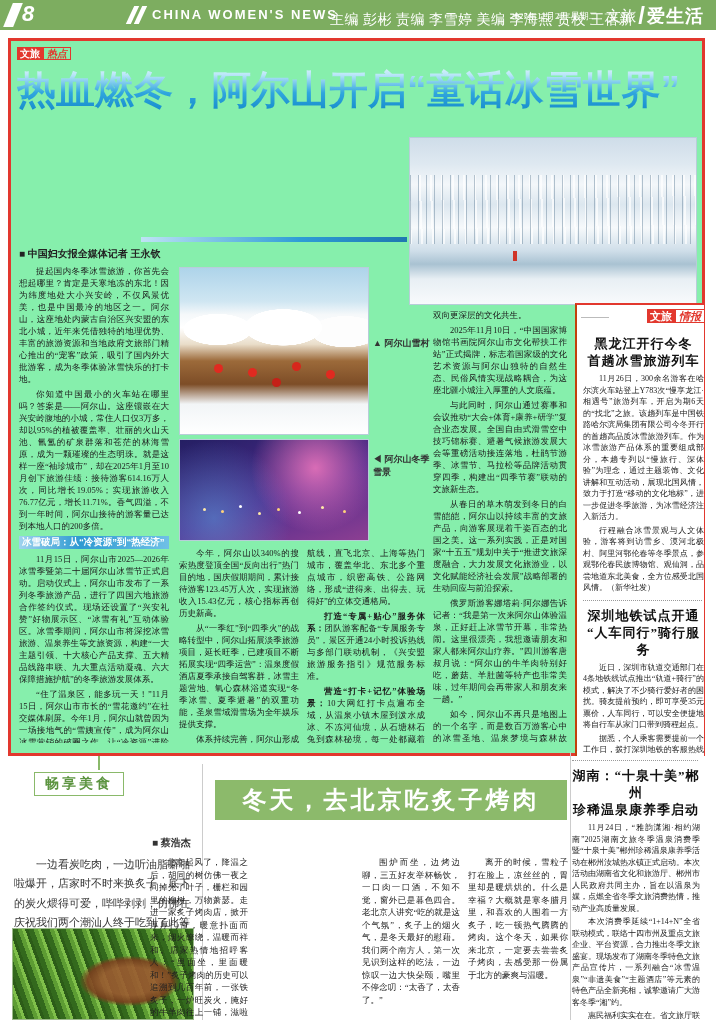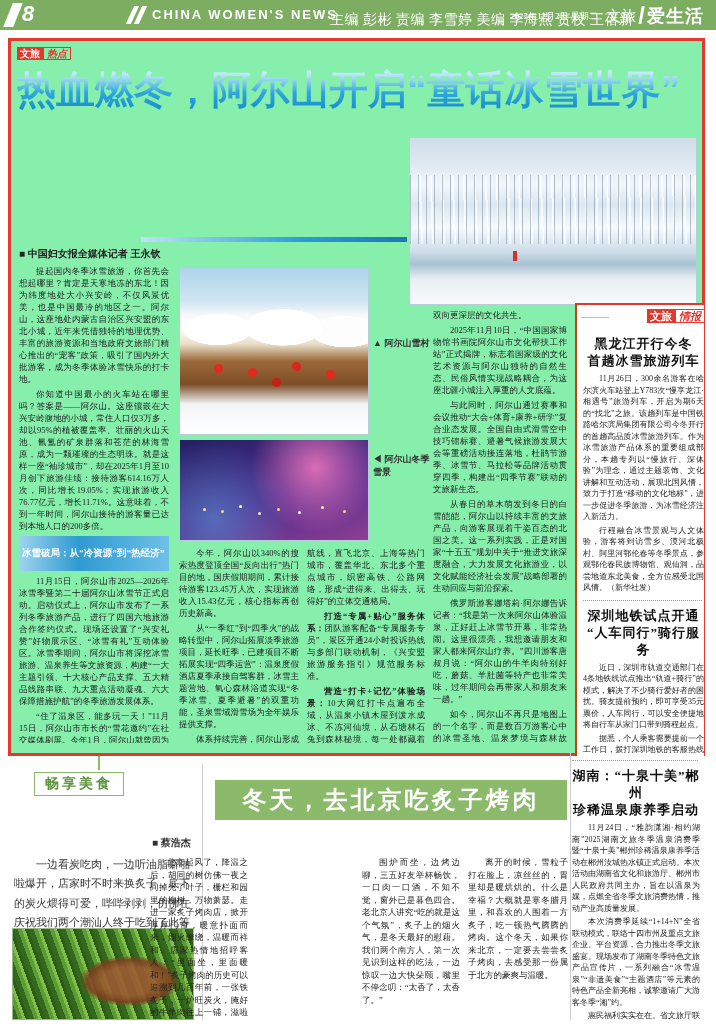--- a/index.html
+++ b/index.html
@@ -30,21 +30,21 @@
       -webkit-background-clip:text;background-clip:text;-webkit-text-fill-color:transparent;text-shadow:none;}
   }
   .lead{position:absolute;left:22px;top:102px;width:372px;height:92px;overflow:hidden;
         font-size:11px;line-height:1.55;color:#8b3226;text-align:justify;text-indent:2em;}
   .bluebar{position:absolute;left:130px;top:196px;width:266px;height:5px;
            background:linear-gradient(90deg,#bfe3f5,#2e9cd6 60%,#1f77b0);}
   .byline{position:absolute;left:8px;top:206px;font:bold 10px "Liberation Sans",sans-serif;color:#222;}
   .col{position:absolute;overflow:hidden;font-size:8.5px;line-height:12px;color:#1a1a1a;text-align:justify;}
   .col p{margin:0 0 3px 0;text-indent:2em;}
   .col p.noind{text-indent:0;}
-  .bluehead{display:block;margin:4px 0 4px 0;padding:11px 3px;text-indent:0!important;
+  .bluehead{display:block;margin:4px 0 4px 0;padding:0 3px;text-indent:0!important;
             background:linear-gradient(90deg,#9fd3ee,#2f9ad2 40%,#6fc0e6);
             color:#fff;font:bold 9.5px "Liberation Sans",sans-serif;white-space:nowrap;overflow:hidden;}
   .cap{position:absolute;width:62px;font:bold 9px "Liberation Sans",sans-serif;color:#333;line-height:13px;}
   
   .photo{position:absolute;border:1px solid #b8cdd9;overflow:hidden;}
   .ph1{background:linear-gradient(180deg,#cfdde9 0%,#dfe9f1 16%,#f3f7fa 28%,#dce7ef 40%,#f6f9fb 54%,#cfdee9 68%,#a9c2d2 76%,#e8eff4 85%,#f8fafc 100%);}
   .ph1 .trees{position:absolute;left:0;top:22%;width:100%;height:42%;
       background:repeating-linear-gradient(90deg,rgba(96,126,150,.45) 0 1px,transparent 1px 8px),
                  repeating-linear-gradient(88deg,rgba(255,255,255,.7) 0 2px,transparent 2px 11px);}
   .ph1 .person{position:absolute;left:36%;bottom:26%;width:4px;height:10px;background:#d03428;}
@@ -116,21 +116,21 @@
     <div class="photo ph1" style="left:398px;top:96px;width:286px;height:166px;">
       <div class="trees"></div>
       <div class="person"></div>
     </div>
 
     <div class="bluebar"></div>
     <div class="byline">■ 中国妇女报全媒体记者 王永钦</div>
 
     <div class="col" style="left:8px;top:224px;width:150px;height:478px;">
       <p>提起国内冬季冰雪旅游，你首先会想起哪里？肯定是天寒地冻的东北！因为纬度地处大小兴安岭，不仅风景优美，也是中国最冷的地区之一。阿尔山，这座地处内蒙古自治区兴安盟的东北小城，近年来凭借独特的地理优势、丰富的旅游资源和当地政府文旅部门精心推出的“宠客”政策，吸引了国内外大批游客，成为冬季体验冰雪快乐的打卡地。</p>
-      <p>你知道中国最小的火车站在哪里吗？答案是——阿尔山。这座镶嵌在大兴安岭腹地的小城，常住人口仅3万多，却以95%的植被覆盖率、壮丽的火山天池、氤氲的矿泉群落和苍茫的林海雪原，成为一颗璀璨的生态明珠。就是这样一座“袖珍城市”，却在2025年1月至10月创下旅游佳绩：接待游客614.16万人次，同比增长19.05%；实现旅游收入76.77亿元，增长11.71%。这意味着，不到一年时间，阿尔山接待的游客量已达到本地人口的200多倍。</p>
+      <p>你知道中国最小的火车站在哪里吗？答案是——阿尔山。这座镶嵌在大兴安岭腹地的小城，常住人口仅3万多，却以95%的植被覆盖率、壮丽的火山天池、氤氲的矿泉群落和苍茫的林海雪原，成为一颗璀璨的生态明珠。就是这样一座“袖珍城市”，却在2025年1月至10月创下旅游佳绩：接待游客614.16万人次，同比增长19.05%；实现旅游收入76.77亿元，增长11.71%。香气四溢，不到一年时间，阿尔山接待的游客量已达到本地人口的200多倍。</p>
       <span class="bluehead">冰雪破局：从“冷资源”到“热经济”</span>
       <p>11月15日，阿尔山市2025—2026年冰雪季暨第二十届阿尔山冰雪节正式启动。启动仪式上，阿尔山市发布了一系列冬季旅游产品，进行了四国六地旅游合作签约仪式。现场还设置了“兴安礼赞”好物展示区、“冰雪有礼”互动体验区。冰雪季期间，阿尔山市将深挖冰雪旅游、温泉养生等文旅资源，构建“一大主题引领、十大核心产品支撑、五大精品线路串联、九大重点活动凝魂、六大保障措施护航”的冬季旅游发展体系。</p>
       <p>“住了温泉区，能多玩一天！”11月15日，阿尔山市市长的“雪花邀约”在社交媒体刷屏。今年1月，阿尔山就曾因为一场接地气的“雪姨宣传”，成为阿尔山冰雪营销的破圈之作，让“冷资源”进阶出前所未有的“热度值”。</p>
 
     </div>
 
     <div class="photo ph2" style="left:168px;top:226px;width:188px;height:166px;">
       <div class="roof"></div>
       <div class="lant"></div>
     </div>

